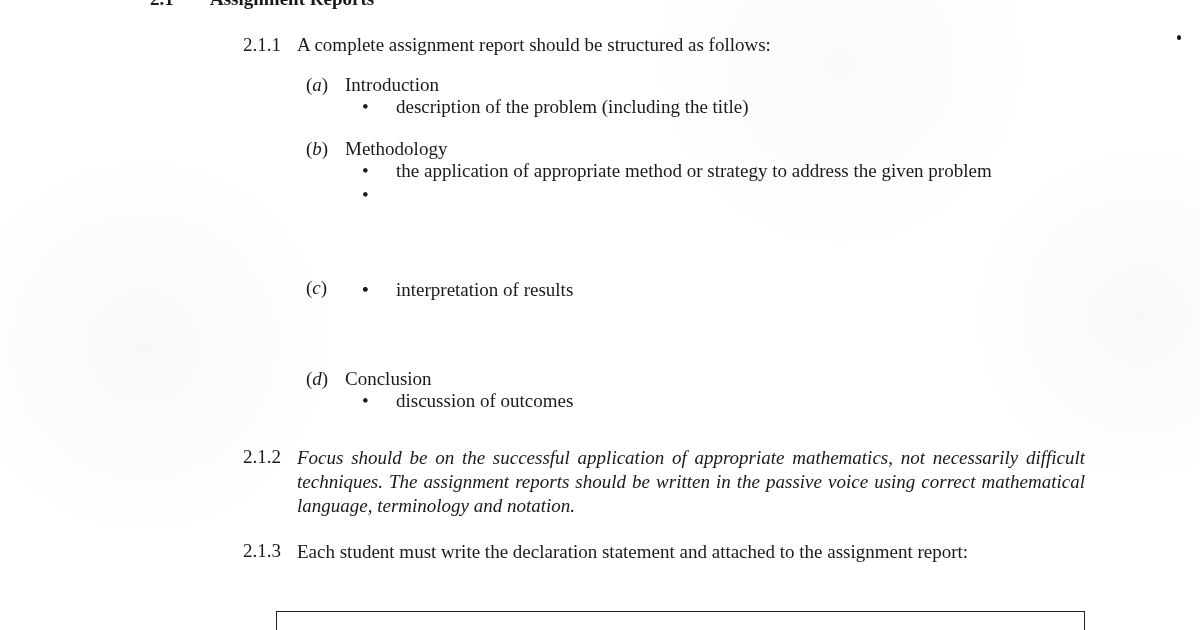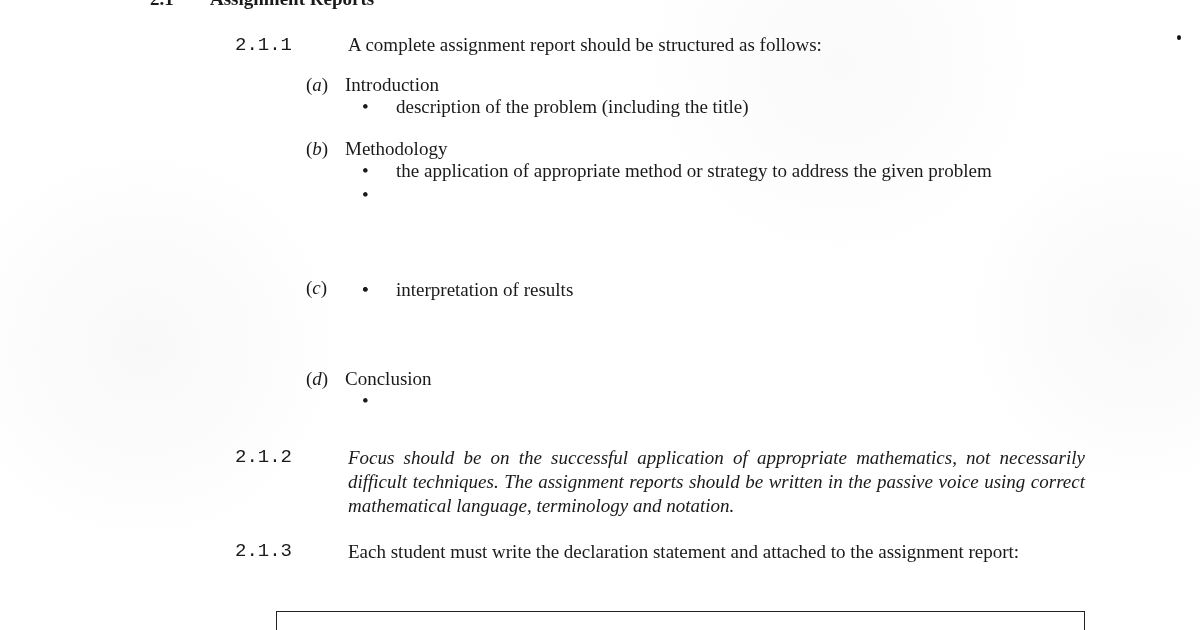--- a/index.html
+++ b/index.html
@@ -36,27 +36,26 @@
     }
     .heading .num { display: inline-block; width: 60px; }
 
     .clause {
       position: absolute;
       left: 235px;
       width: 850px;
     }
     .clause .cnum {
       position: absolute;
-      left: 0;
+      left: 8px;
       top: 0;
       white-space: nowrap;
-      font-family: Liberation Mono, monospace;
     }
     .clause .ctext {
-      margin-left: 113px;
+      margin-left: 62px;
       text-align: justify;
     }
 
     .sub {
       position: absolute;
       left: 306px;
       width: 779px;
     }
     .sub .slabel {
       position: absolute;
@@ -143,21 +142,21 @@
   <ul class="bullets spaced">
     <li><span class="dot">•</span></li>
     <li><span class="dot">•</span><span>interpretation of results</span></li>
   </ul>
 </div>
 
 <div class="sub" style="top:368px;">
   <span class="slabel">(<i>d</i>)</span>
   <div class="stitle">Conclusion</div>
   <ul class="bullets">
-    <li><span class="dot">•</span></li>
+    <li><span class="dot">•</span><span>discussion of outcomes</span></li>
   </ul>
 </div>
 
 <div class="clause" style="top:446px;">
   <span class="cnum">2.1.2</span>
   <div class="ctext" style="line-height:24px;font-style:italic;">Focus should be on the successful application of appropriate mathematics, not necessarily difficult techniques. The assignment reports should be written in the passive voice using correct mathematical language, terminology and notation.</div>
 </div>
 
 <div class="clause" style="top:540px;">
   <span class="cnum">2.1.3</span>

